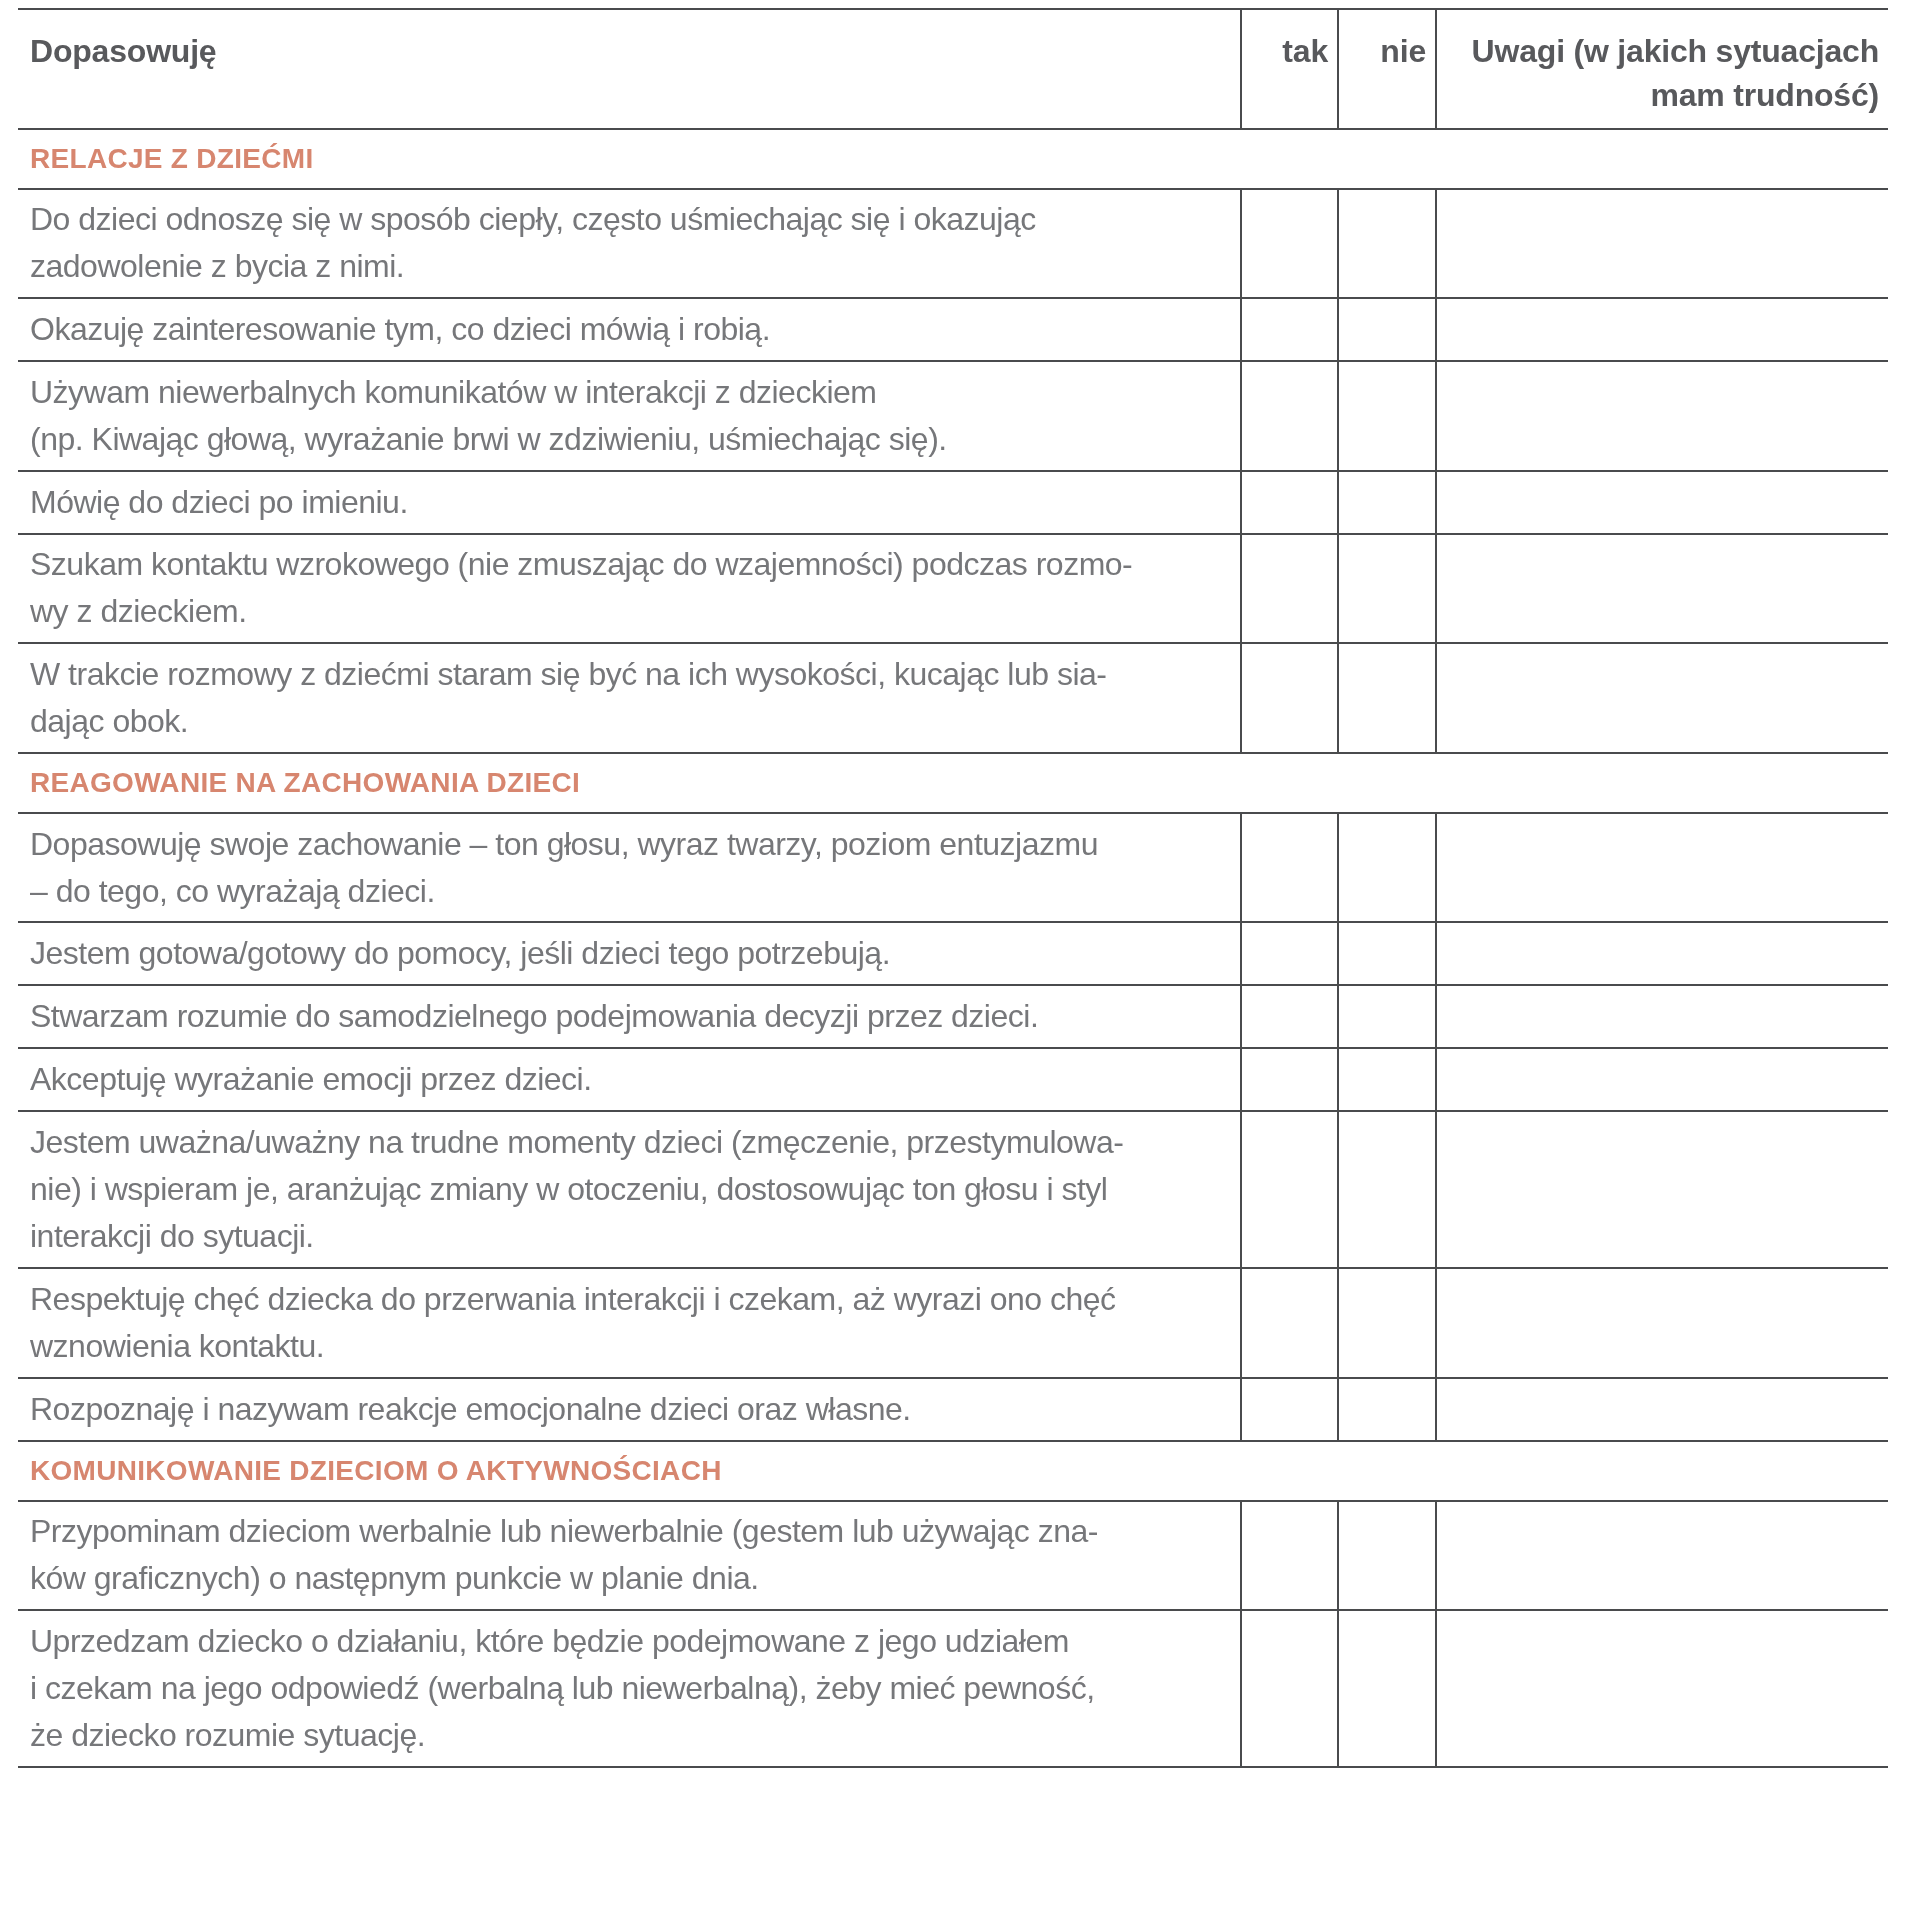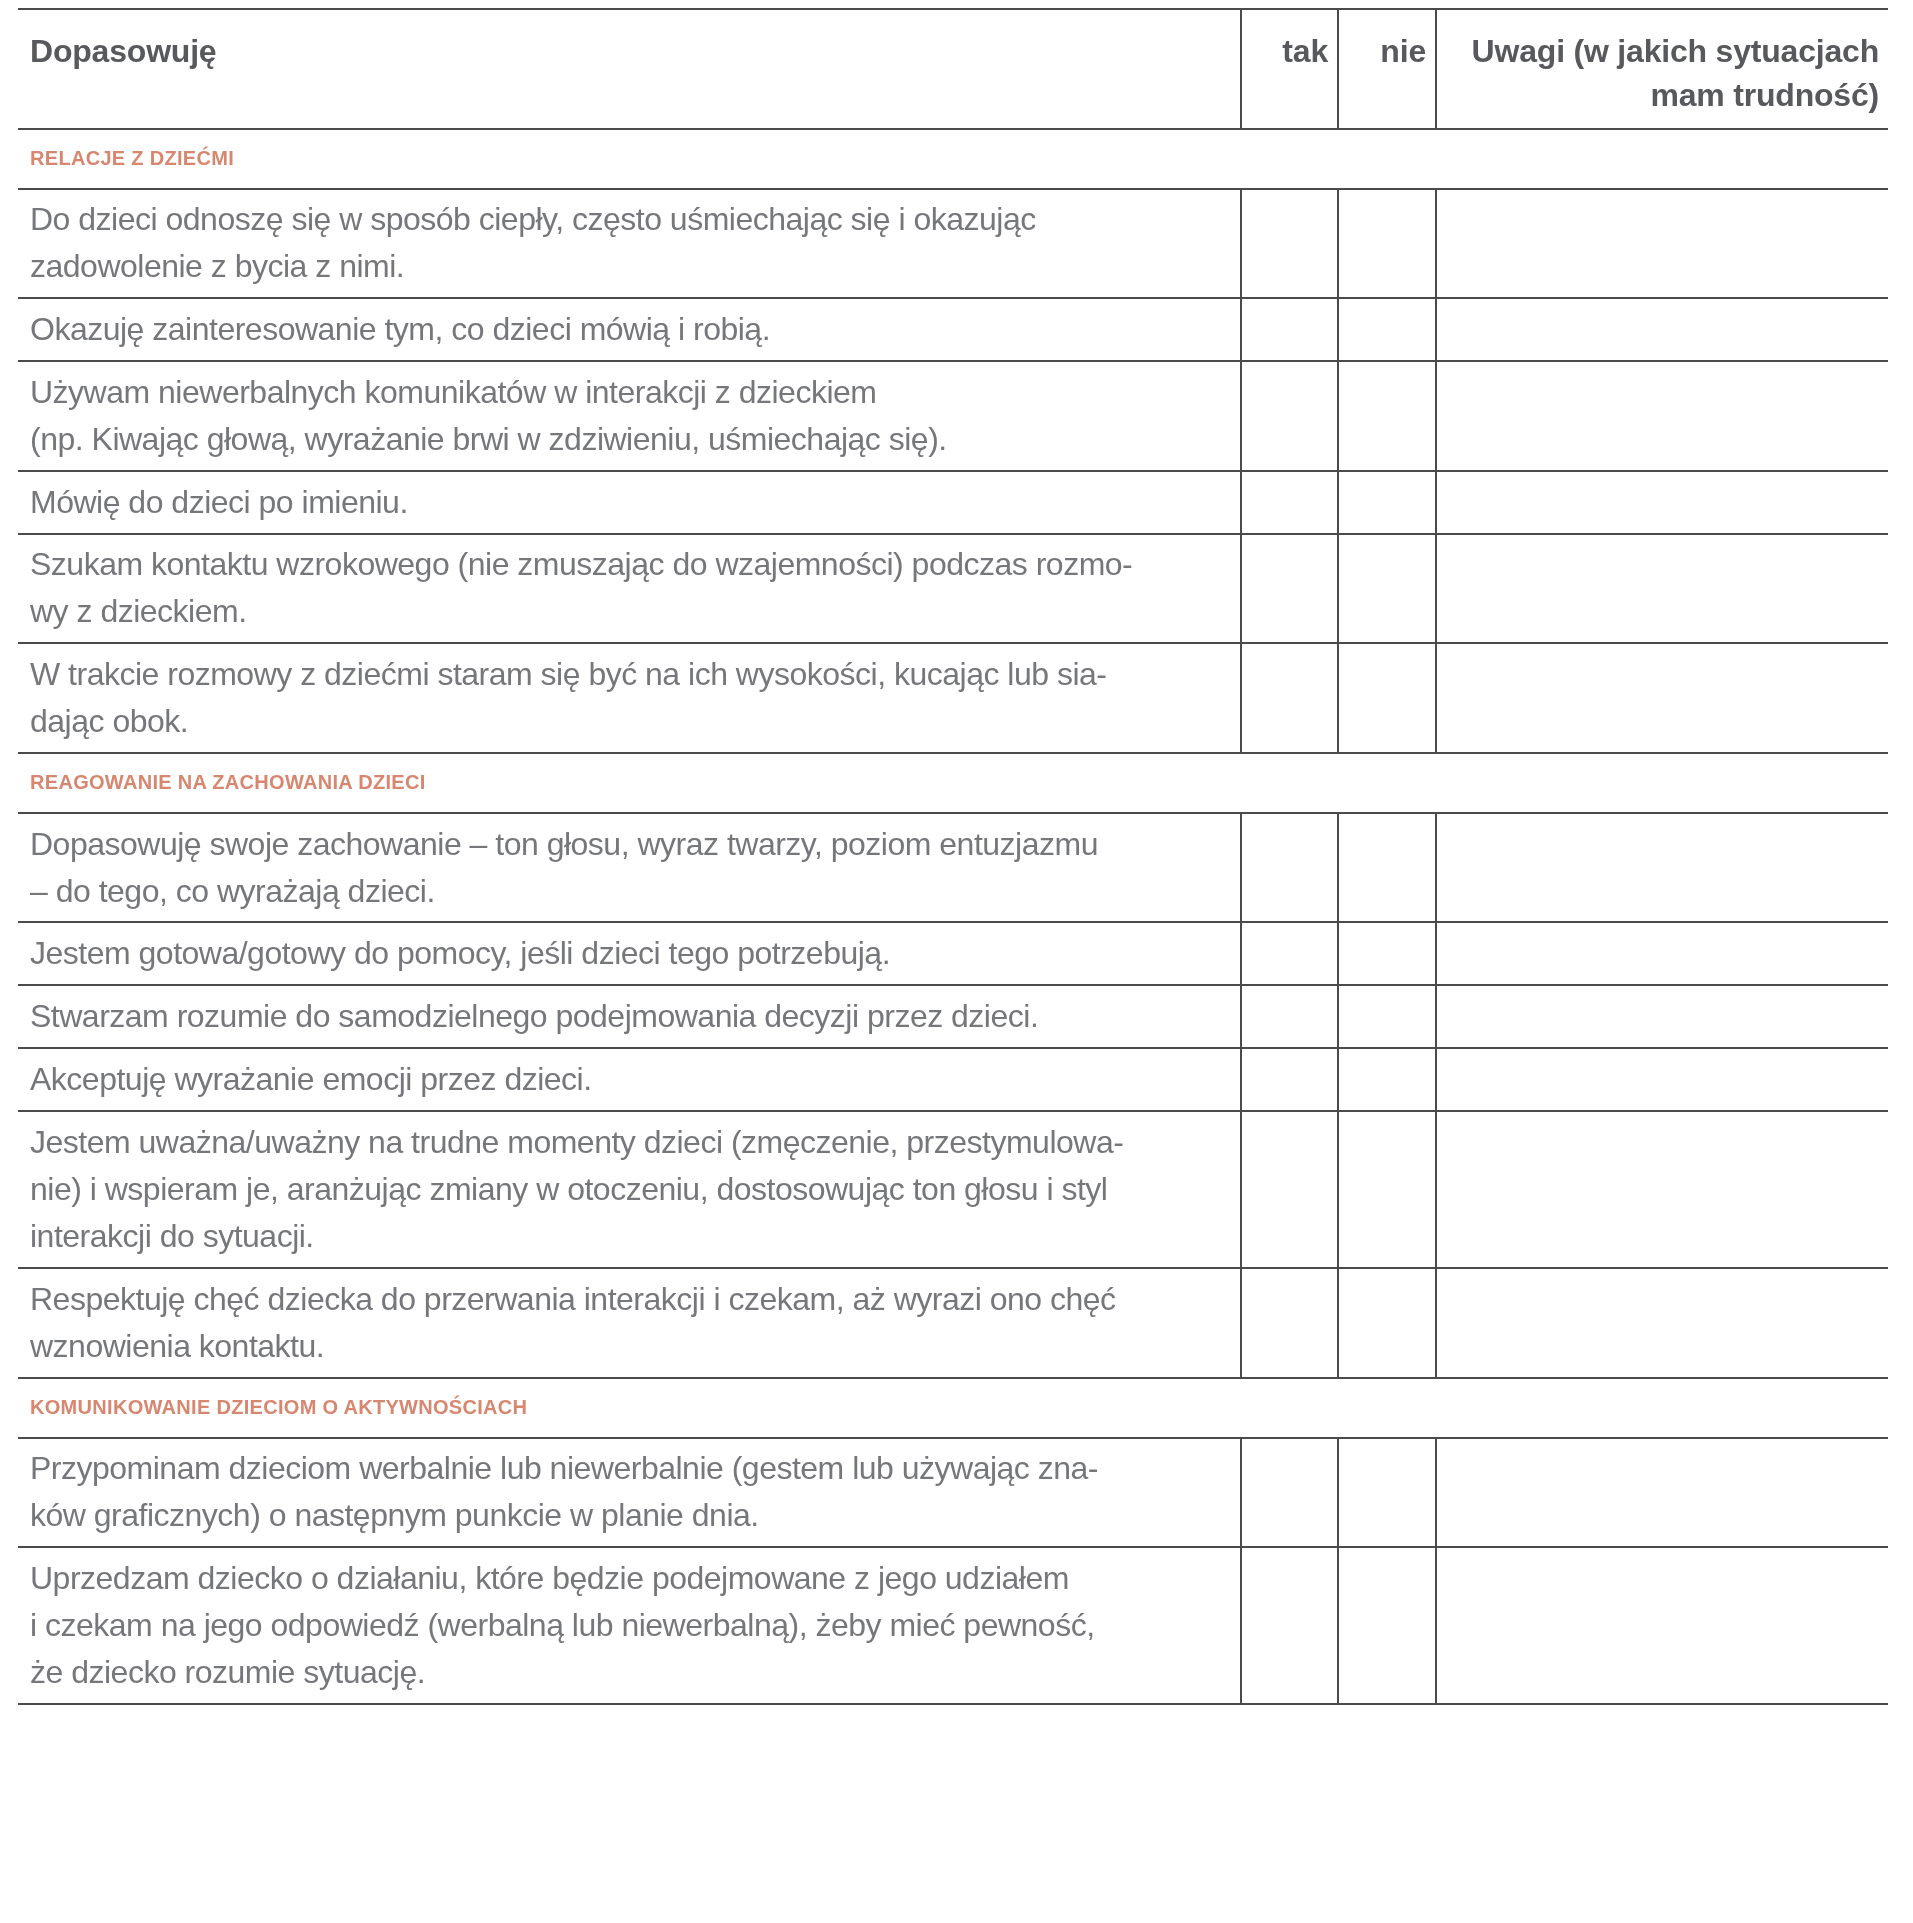--- a/index.html
+++ b/index.html
@@ -26,21 +26,21 @@
     font-size:32px;line-height:44px;letter-spacing:-0.2px;
     vertical-align:top;text-align:right;
     padding:19.5px 9px 10.5px 9px;white-space:pre-line;
   }
   tr.header-row{height:109px;}
   th.c-action{text-align:left;padding-left:12px;}
   th.c-tak,th.c-nie,th.c-uwagi,
   td.c-tak,td.c-nie,td.c-uwagi{border-left:2.3px solid var(--line);}
   tr.section-row{height:60px;}
   td.section-title{
-    color:var(--accent);font-weight:bold;font-size:20px;
+    color:var(--accent);font-weight:bold;font-size:28px;
     letter-spacing:0.3px;padding:4.5px 12px;vertical-align:middle;
     white-space:nowrap;
   }
   tr.data-row{height:63px;}
   td{
     color:var(--body-text);font-size:32px;line-height:47px;
     letter-spacing:-0.5px;vertical-align:middle;
     padding:6.8px 4.5px 6.8px 12px;white-space:pre-line;
   }
 </style>
@@ -144,20 +144,26 @@
           <td class="c-nie"></td>
           <td class="c-uwagi"></td>
         </tr>
         <tr class="data-row">
           <td class="c-action">Respektuję chęć dziecka do przerwania interakcji i czekam, aż wyrazi ono chęć
 wznowienia kontaktu.</td>
           <td class="c-tak"></td>
           <td class="c-nie"></td>
           <td class="c-uwagi"></td>
         </tr>
+        <tr class="data-row">
+          <td class="c-action">Rozpoznaję i nazywam reakcje emocjonalne dzieci oraz własne.</td>
+          <td class="c-tak"></td>
+          <td class="c-nie"></td>
+          <td class="c-uwagi"></td>
+        </tr>
         <tr class="section-row">
           <td colspan="4" class="section-title">KOMUNIKOWANIE DZIECIOM O AKTYWNOŚCIACH</td>
         </tr>
         <tr class="data-row">
           <td class="c-action">Przypominam dzieciom werbalnie lub niewerbalnie (gestem lub używając zna-
 ków graficznych) o następnym punkcie w planie dnia.</td>
           <td class="c-tak"></td>
           <td class="c-nie"></td>
           <td class="c-uwagi"></td>
         </tr>

